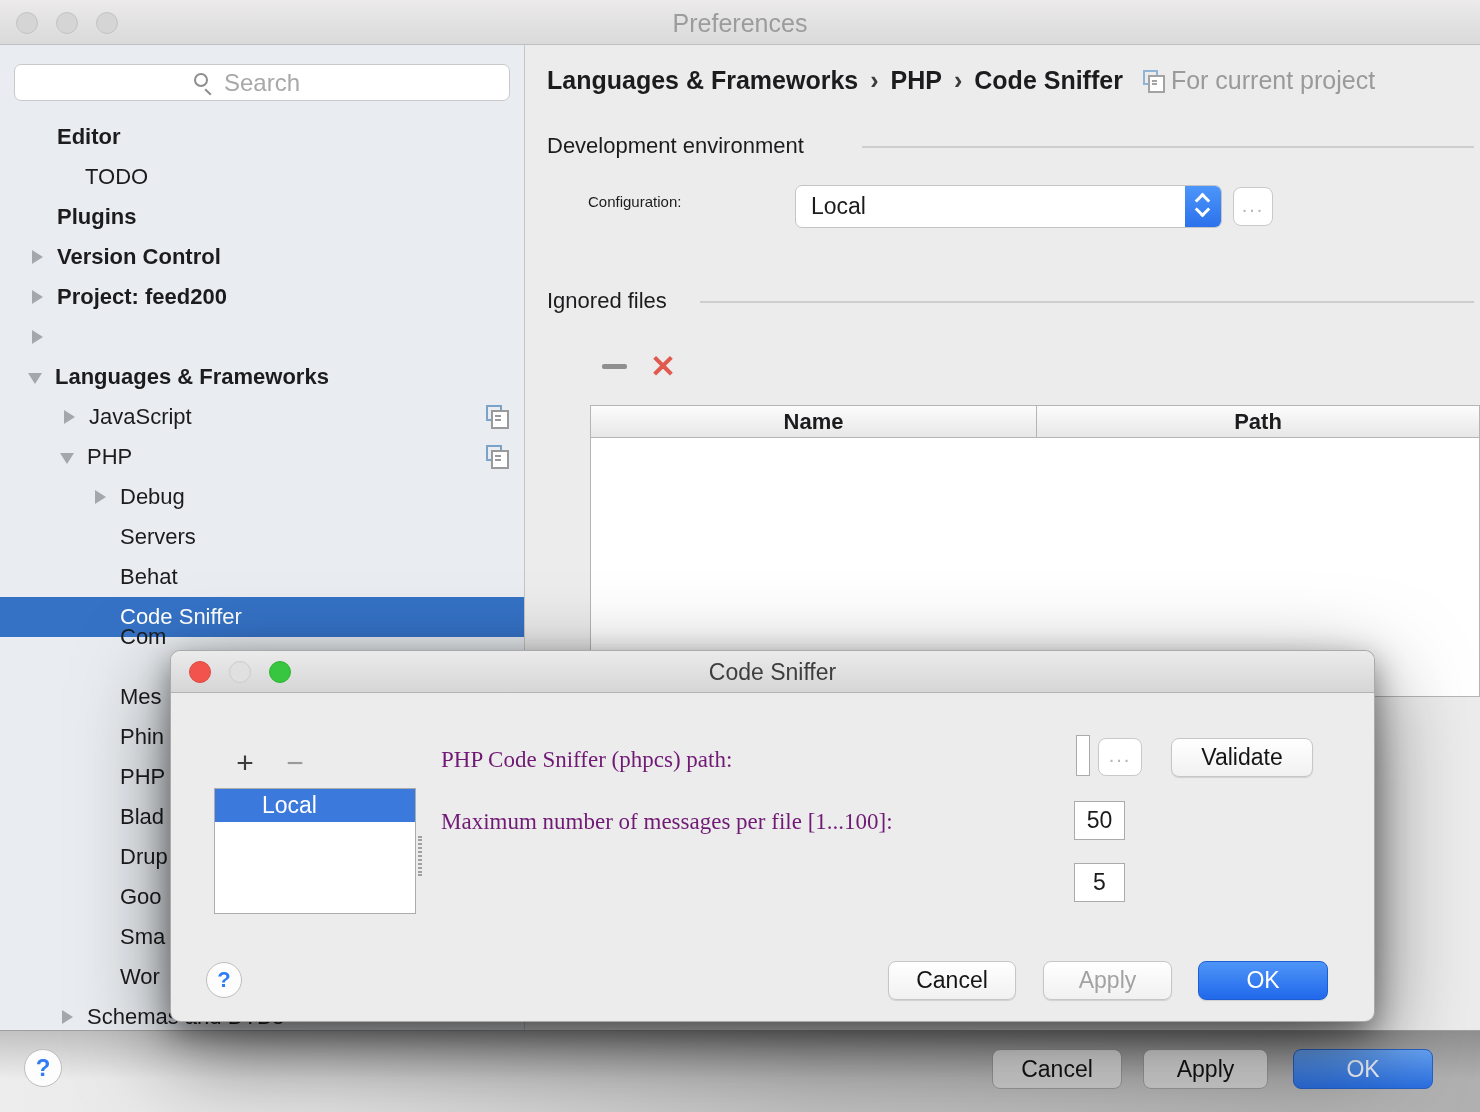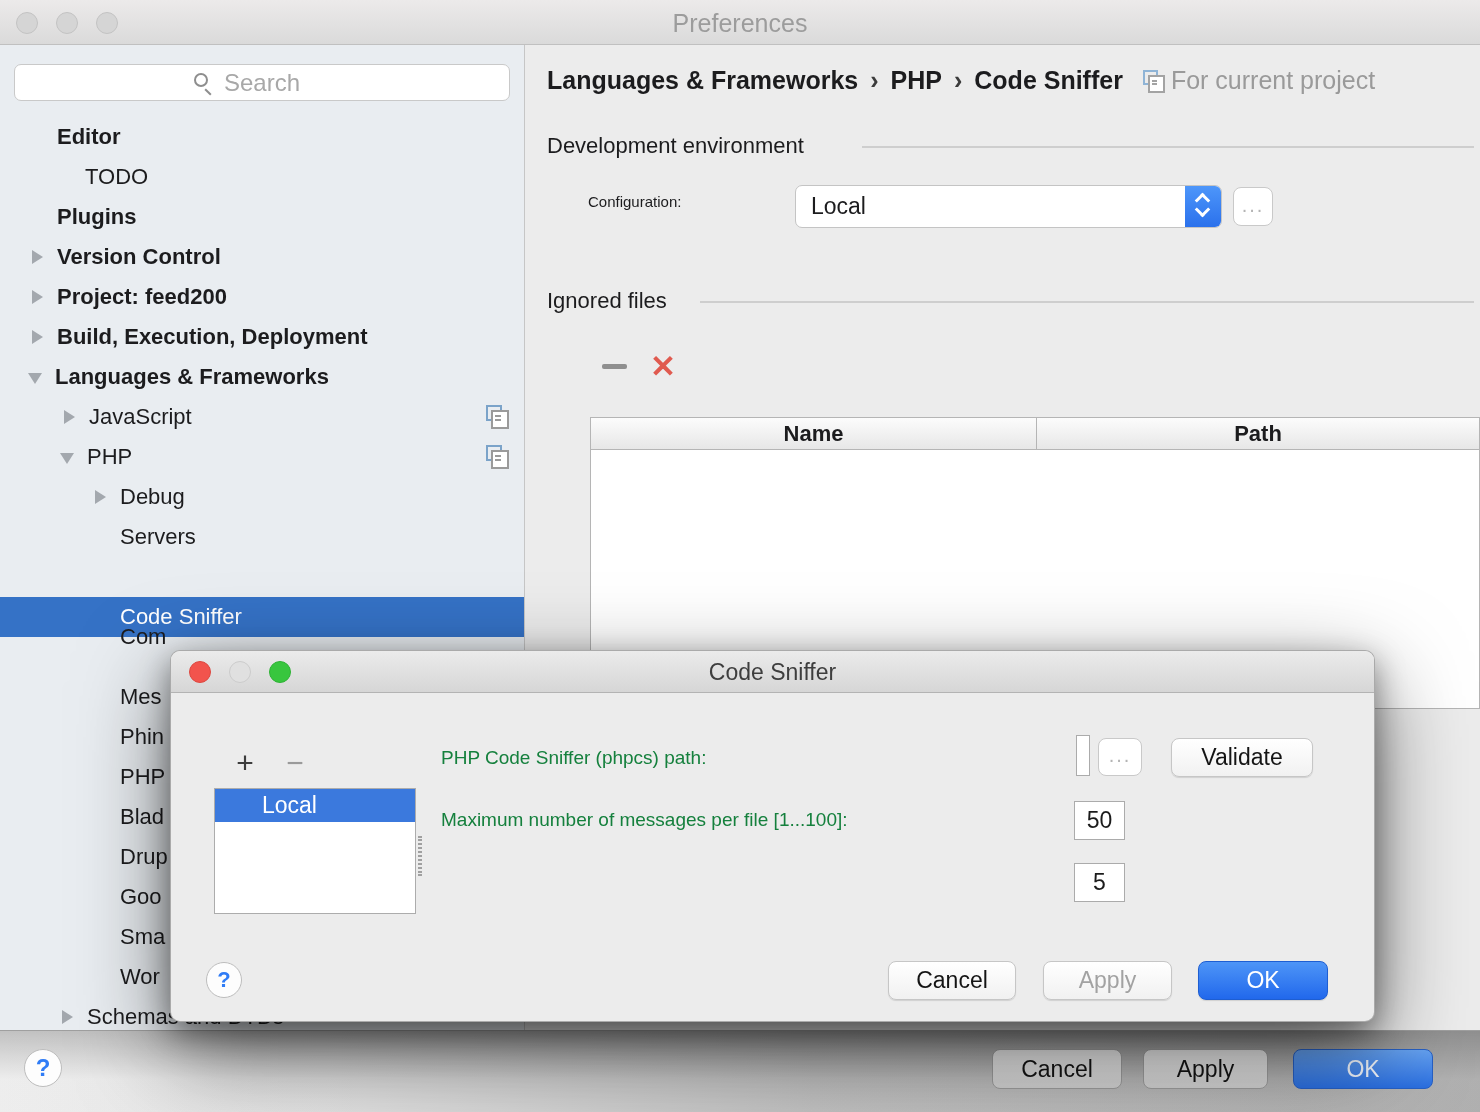--- a/index.html
+++ b/index.html
@@ -77,21 +77,21 @@
   .chev.dn { top:18px; transform:rotate(135deg); }
 
   .mini-btn { position:absolute; background:#ffffff; border:1px solid #c9c9c9; border-radius:8px;
     color:#b4b4b4; font-size:20px; letter-spacing:2px; text-align:center; line-height:30px; }
 
   .minus-icon { position:absolute; left:602px; top:364px; width:25px; height:5px;
     background:#8f8f8f; border-radius:2px; }
   .x-icon { position:absolute; left:650px; top:348px; font-size:31px; font-weight:bold; color:#e05a4f; }
 
   .ign-table { position:absolute; left:590px; top:405px; width:890px; height:292px;
-    background:#ffffff; border:1px solid #b5b5b5;margin-top:12px; }
+    background:#ffffff; border:1px solid #b5b5b5; }
   .ign-head { display:flex; height:32px; background:linear-gradient(#fcfcfc,#e7e7e7);
     border-bottom:1px solid #b5b5b5; }
   .ign-th { font-size:22px; font-weight:600; color:#1c1c1e; display:flex;
     align-items:center; justify-content:center; }
   .ign-th.c1 { width:446px; border-right:1px solid #b5b5b5; }
   .ign-th.c2 { flex:1; }
 
   
   .bottombar { position:absolute; left:0; top:1030px; width:1480px; height:82px;
     border-top:1px solid #9f9f9f;
@@ -121,21 +121,21 @@
     font-size:23px; color:#3e3e3e; }
 
   .dlg-plusminus { position:absolute; width:32px; text-align:center; font-size:30px; line-height:30px; }
   .dlg-listbox { position:absolute; left:43px; top:137px; width:202px; height:126px;
     background:#ffffff; border:1px solid #acacac; }
   .dlg-listrow { height:33px; background:#3b79dd; color:#ffffff; font-size:23px;
     line-height:33px; padding-left:47px; }
   .drag-dots { position:absolute; left:247px; top:185px; width:4px; height:40px;
     border-left:2px dotted #a0a0a0; border-right:2px dotted #a0a0a0; }
 
-  .dlg-label { position:absolute; left:270px; font-size:19px; color:#15803d; }
+  .dlg-label { position:absolute; left:270px; font-size:23px; color:#701a75;font-family:Liberation Serif, serif; }
   .dlg-input { position:absolute; background:#ffffff; border:1px solid #ababab;
     font-size:23px; color:#1b1b1b; text-align:center; outline:none;
     font-family:"Liberation Sans", sans-serif; }
   .dlg-btn { position:absolute; height:39px; border-radius:8px; border:1px solid #c6c6c6;
     background:linear-gradient(#ffffff,#f1f1f1); color:#141414; font-size:23px;
     display:flex; align-items:center; justify-content:center;
     box-shadow:0 1px 1px rgba(0,0,0,0.12); }
   .dlg-btn.disabled { color:#a2a2a2; }
   .dlg-btn.primary { background:linear-gradient(#4e95f7,#2168ec); border-color:#1e5ed2; color:#ffffff; }
 </style>
@@ -167,21 +167,20 @@
   <div class="ti" style="top:192px">
     <span class="arr r" style="margin-left:30px"></span>
     <span class="lbl b" style="margin-left:13px">Version Control</span>
     </div>
   <div class="ti" style="top:232px">
     <span class="arr r" style="margin-left:30px"></span>
     <span class="lbl b" style="margin-left:13px">Project: feed200</span>
     </div>
   <div class="ti" style="top:272px">
     <span class="arr r" style="margin-left:30px"></span>
-    <span class="lbl b" style="margin-left:13px">Build, Execution, Deployment</span>
     </div>
   <div class="ti" style="top:312px">
     <span class="arr d" style="margin-left:28px"></span>
     <span class="lbl b" style="margin-left:13px">Languages &amp; Frameworks</span>
     </div>
   <div class="ti" style="top:352px">
     <span class="arr r" style="margin-left:62px"></span>
     <span class="lbl" style="margin-left:13px">JavaScript</span>
     <span class="copy-icon" style="left:486px; top:8px"></span>
     </div>
@@ -189,20 +188,23 @@
     <span class="arr d" style="margin-left:60px"></span>
     <span class="lbl" style="margin-left:13px">PHP</span>
     <span class="copy-icon" style="left:486px; top:8px"></span>
     </div>
   <div class="ti" style="top:432px">
     <span class="arr r" style="margin-left:93px"></span>
     <span class="lbl" style="margin-left:13px">Debug</span>
     </div>
   <div class="ti" style="top:472px">
     <span class="lbl" style="margin-left:120px">Servers</span>
+    </div>
+  <div class="ti" style="top:512px">
+    <span class="lbl" style="margin-left:120px">Behat</span>
     </div>
   <div class="ti sel" style="top:552px">
     <span class="lbl" style="margin-left:120px">Code Sniffer</span>
     </div>
   <div class="ti" style="top:572px">
     <span class="lbl" style="margin-left:120px">Com</span>
     </div>
   <div class="ti" style="top:632px">
     <span class="lbl" style="margin-left:120px">Mes</span>
     </div>

